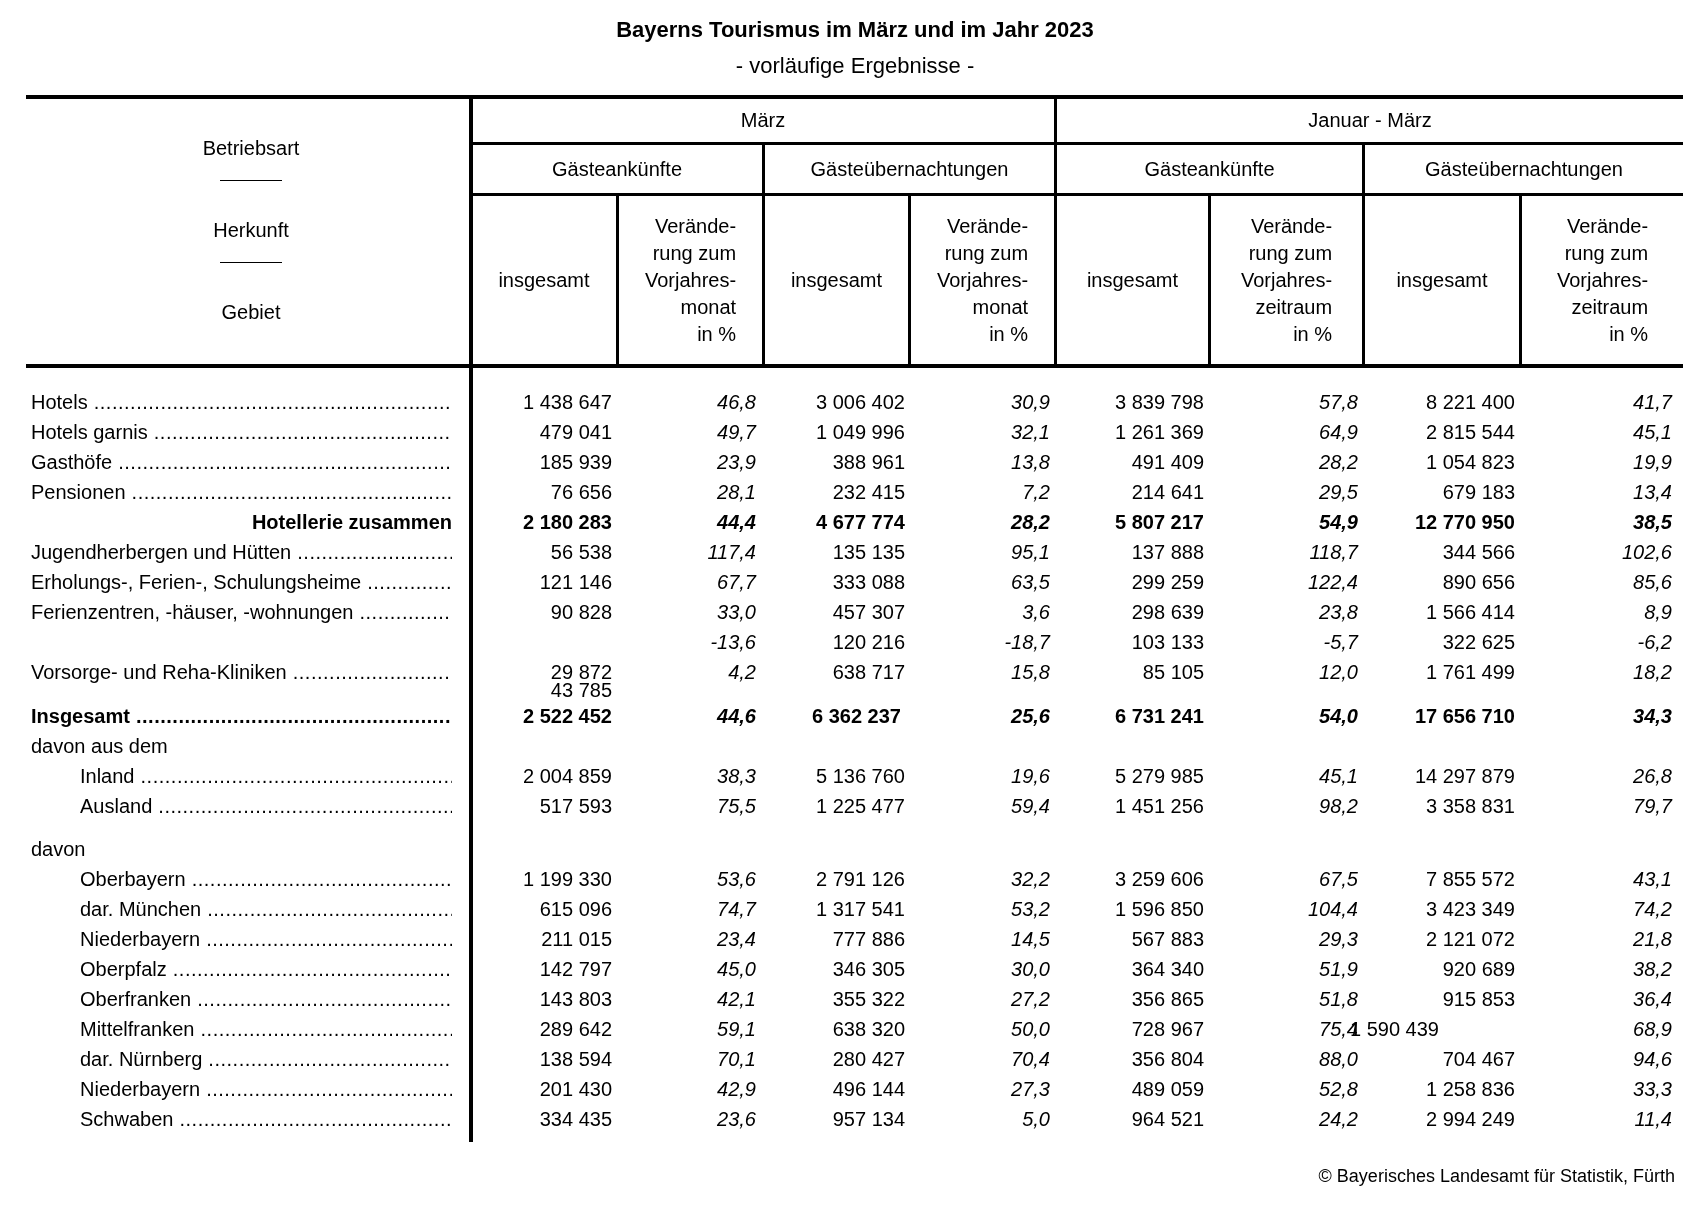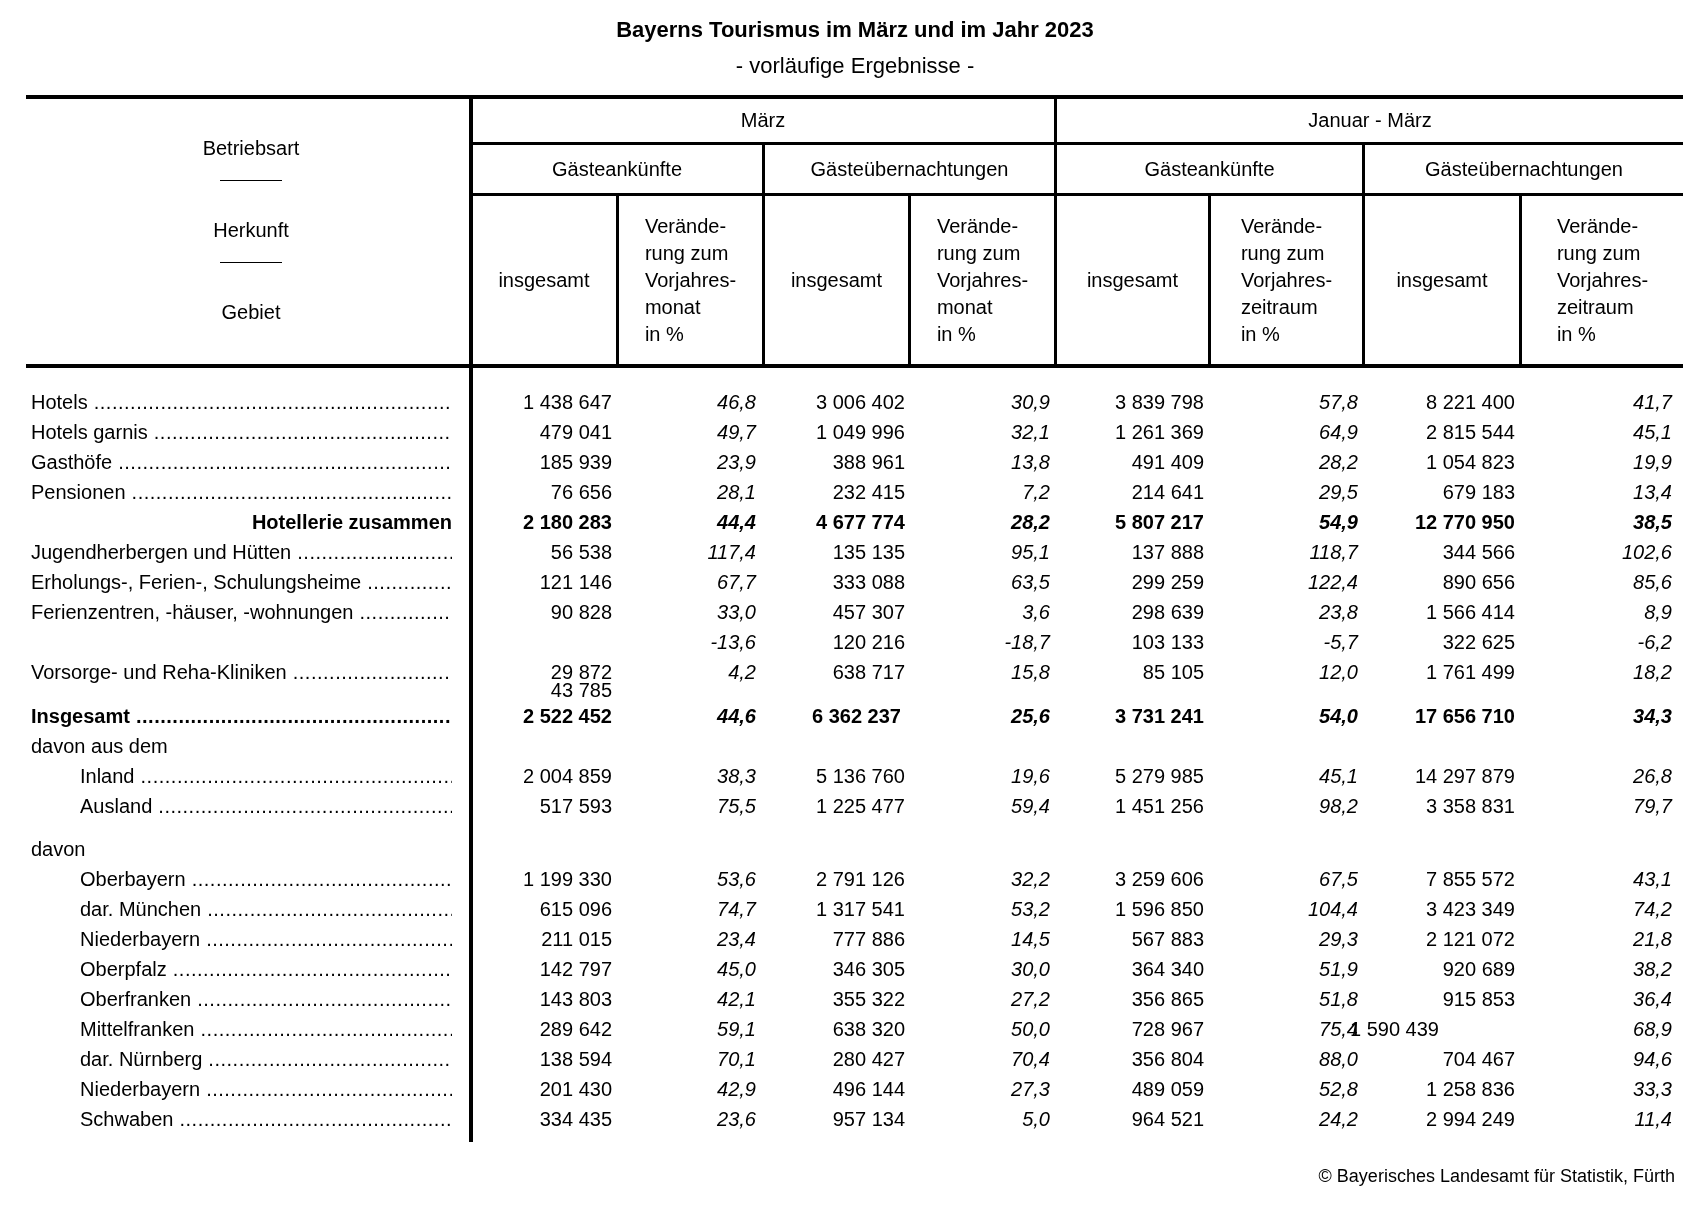--- a/index.html
+++ b/index.html
@@ -11,21 +11,21 @@
     position: absolute; left: 0; width: 1710px; top: 17px; text-align: center;
     font-size: 22px; font-weight: bold;
   }
   .subtitle {
     position: absolute; left: 0; width: 1710px; top: 53px; text-align: center;
     font-size: 22px;
   }
   .line { position: absolute; background: #000; }
   .hcell {
     position: absolute; display: flex; align-items: center; justify-content: center;
-    text-align: left; font-size: 20px; line-height: 27px;
+    text-align: right; font-size: 20px; line-height: 27px;
   }
   .stub-head {
     position: absolute; left: 28px; width: 446px; top: 135px; text-align: center;
     font-size: 20px;
   }
   .stub-head div { height: 27px; line-height: 27px; }
   .stub-head .dash { width: 62px; height: 0; border-top: 1.5px solid #000; margin: 18px auto 36px auto; }
   .row { position: absolute; left: 0; width: 1699px; height: 30px; font-size: 20px; }
   .row .label {
     position: absolute; top: 0; height: 30px; line-height: 30px; white-space: nowrap; overflow: hidden;
@@ -217,21 +217,21 @@
         <div class="cell pct" style="left: 1218px; width: 140px;">12,0</div>
         <div class="cell" style="left: 1375px; width: 140px;">1 761 499</div>
         <div class="cell pct" style="left: 1532px; width: 140px;">18,2</div>
       </div>
       <div class="row bold" style="top: 701px;">
         <div class="label dots" style="left: 31px; width: 421px;">Insgesamt</div>
         <div class="cell" style="left: 472px; width: 140px;">2 522 452</div>
         <div class="cell pct" style="left: 616px; width: 140px;">44,6</div>
         <div class="cell" style="left: 761px; width: 140px;">6 362 237</div>
         <div class="cell pct" style="left: 910px; width: 140px;">25,6</div>
-        <div class="cell" style="left: 1064px; width: 140px;">3 731 241</div>
+        <div class="cell" style="left: 1064px; width: 140px;">6 731 241</div>
         <div class="cell pct" style="left: 1218px; width: 140px;">54,0</div>
         <div class="cell" style="left: 1375px; width: 140px;">17 656 710</div>
         <div class="cell pct" style="left: 1532px; width: 140px;">34,3</div>
       </div>
       <div class="row" style="top: 731px;">
         <div class="label" style="left: 31px; width: 420px;">davon aus dem</div>
       </div>
       <div class="row" style="top: 761px;">
         <div class="label dots" style="left: 80px; width: 372px;">Inland</div>
         <div class="cell" style="left: 472px; width: 140px;">2 004 859</div>

